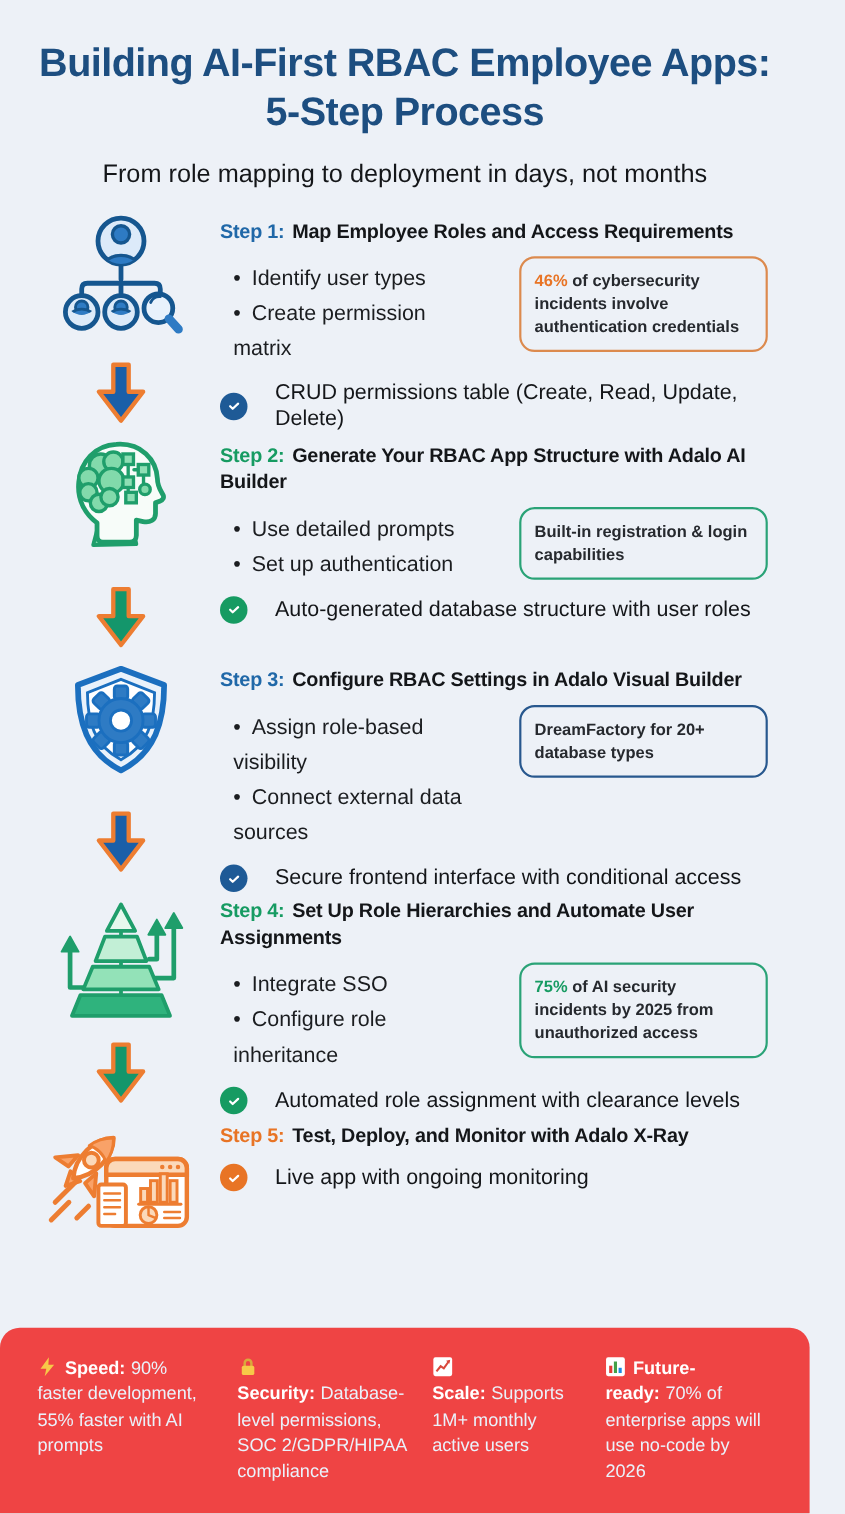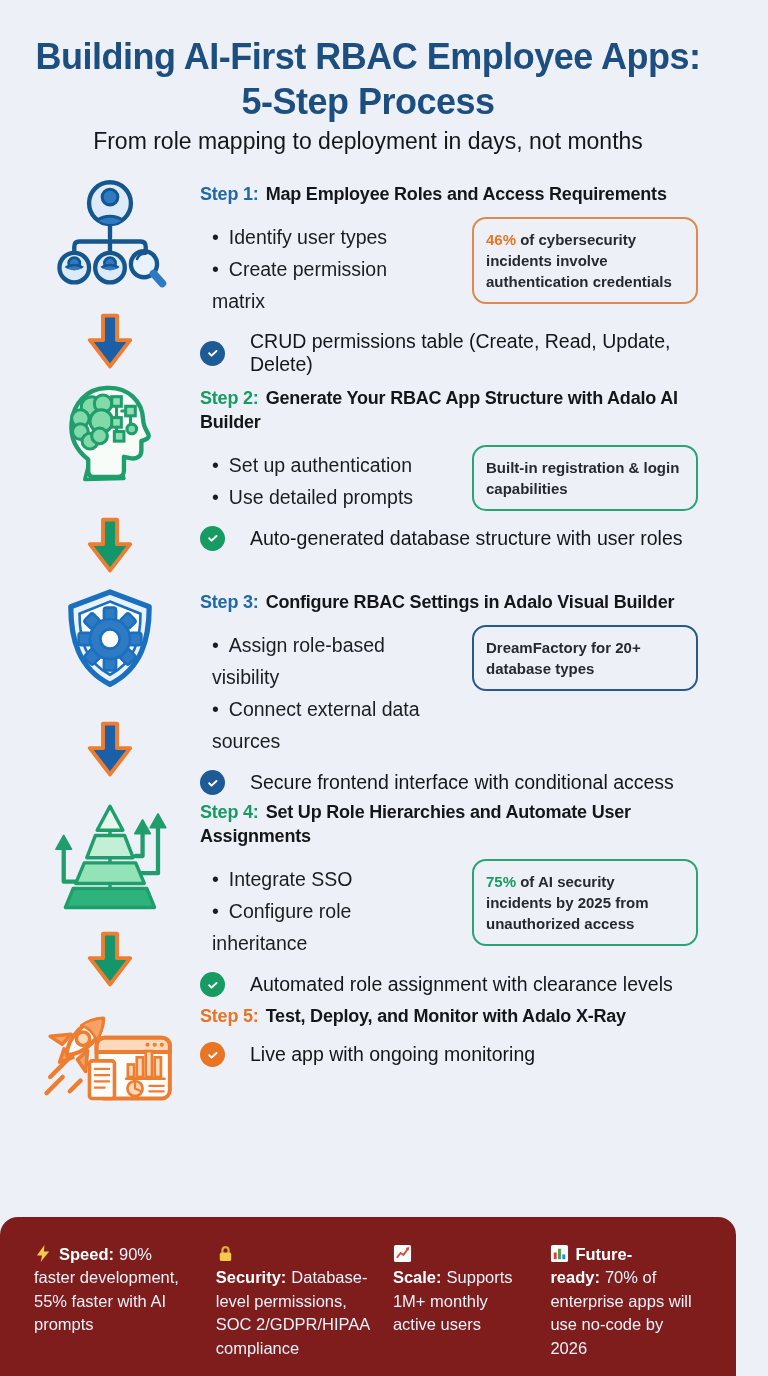--- a/index.html
+++ b/index.html
@@ -21,21 +21,21 @@
   .title{
     margin:0 auto;
     max-width:690px;
     font-size:36px;
     line-height:1.25;
     font-weight:800;
     letter-spacing:-0.5px;
     color:#1D4E80;
   }
   .subtitle{
-    margin:4px auto 0;
+    margin:20px auto 0;
     font-size:23px;
     font-weight:500;
     color:#141619;
   }
   
   .steps{padding:22px 38px 0 34px;}
   .step-row{
     display:flex;
     gap:14px;
     align-items:flex-start;
@@ -119,23 +119,23 @@
     border-radius:50%;
     display:flex;align-items:center;justify-content:center;
   }
   .check svg{width:14px;height:14px;}
   .chk-navy{background:#1E5A96;}
   .chk-green{background:#169B62;}
   .chk-orange{background:#E87425;}
   
   .footer{
     margin-top:auto;
-    background:#7f1d1d;
+    background:#ef4444;
     border-radius:18px 18px 0 0;
-    padding:26px 34px 16px;
+    padding:26px 34px 26px;
     display:grid;
     grid-template-columns:1.08fr 1.05fr 0.92fr 1fr;
     column-gap:18px;
     color:#EAF2FB;
     font-size:16.5px;
     line-height:1.42;
   }
   .stat-label{font-weight:700;color:#FFFFFF;margin-right:5px;}
   .stat-icon{display:inline-block;width:19px;height:19px;vertical-align:-3px;margin-right:6px;}
   .stat-icon svg{width:19px;height:19px;display:block;}
@@ -230,22 +230,22 @@
           </g>
         </svg>
         <svg class="flow-arrow arrow-green" viewBox="0 0 56 64">
           <polygon points="20,3 36,3 36,31 51,31 28,61 5,31 20,31" stroke="#ED7D31" stroke-width="4.5" stroke-linejoin="round"></polygon>
         </svg>
       </div>
       <div class="content">
         <h2 class="step-heading"><span class="step-label accent-green">Step 2:</span><span>Generate Your RBAC App Structure with Adalo AI Builder</span></h2>
         <div class="body-row">
           <ul class="bullets">
+            <li>Use detailed prompts</li>
             <li>Set up authentication</li>
-            <li>Use detailed prompts</li>
           </ul>
           <div class="callout c-green"><span class="hl"></span><span>Built-in registration &amp; login capabilities</span><span class="hl"></span><span></span></div>
         </div>
         <div class="result">
           <span class="check chk-green">
               <svg viewBox="0 0 24 24">
                 <path d="M5.5,12.5 l4,4 L18,8.5" fill="none" stroke="#fff" stroke-width="3.4" stroke-linecap="round" stroke-linejoin="round"></path>
               </svg>
             </span>
           <span>Auto-generated database structure with user roles</span>

